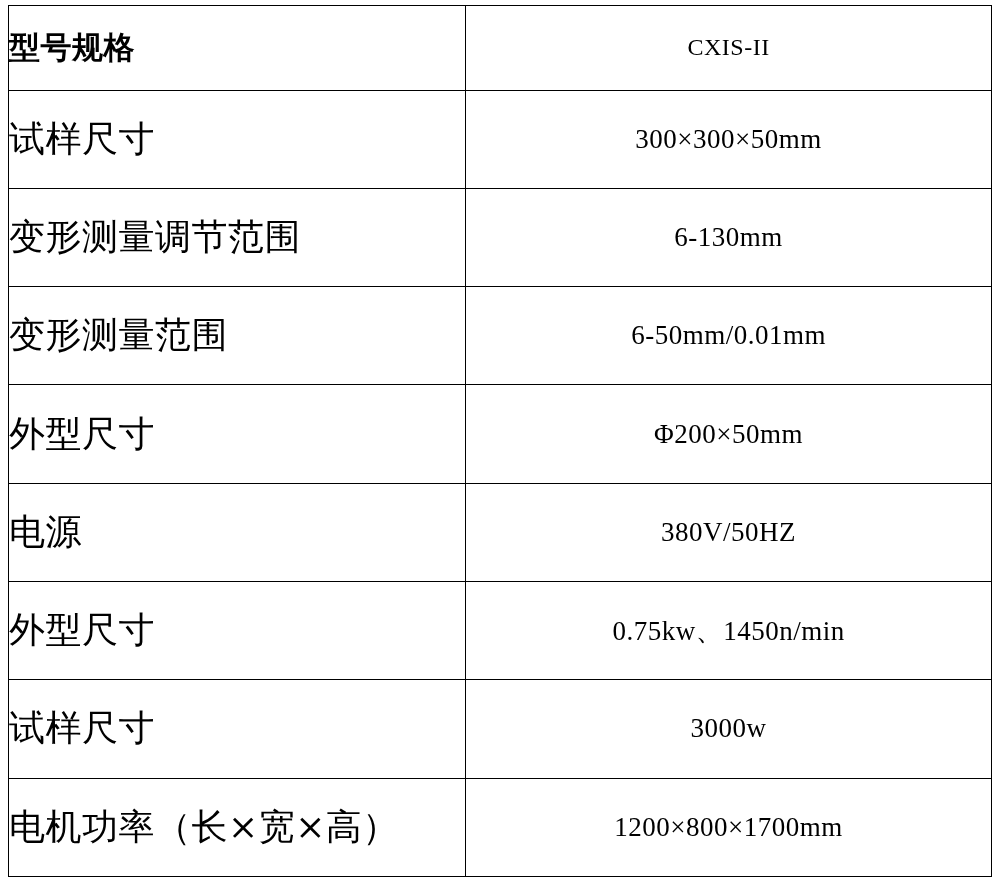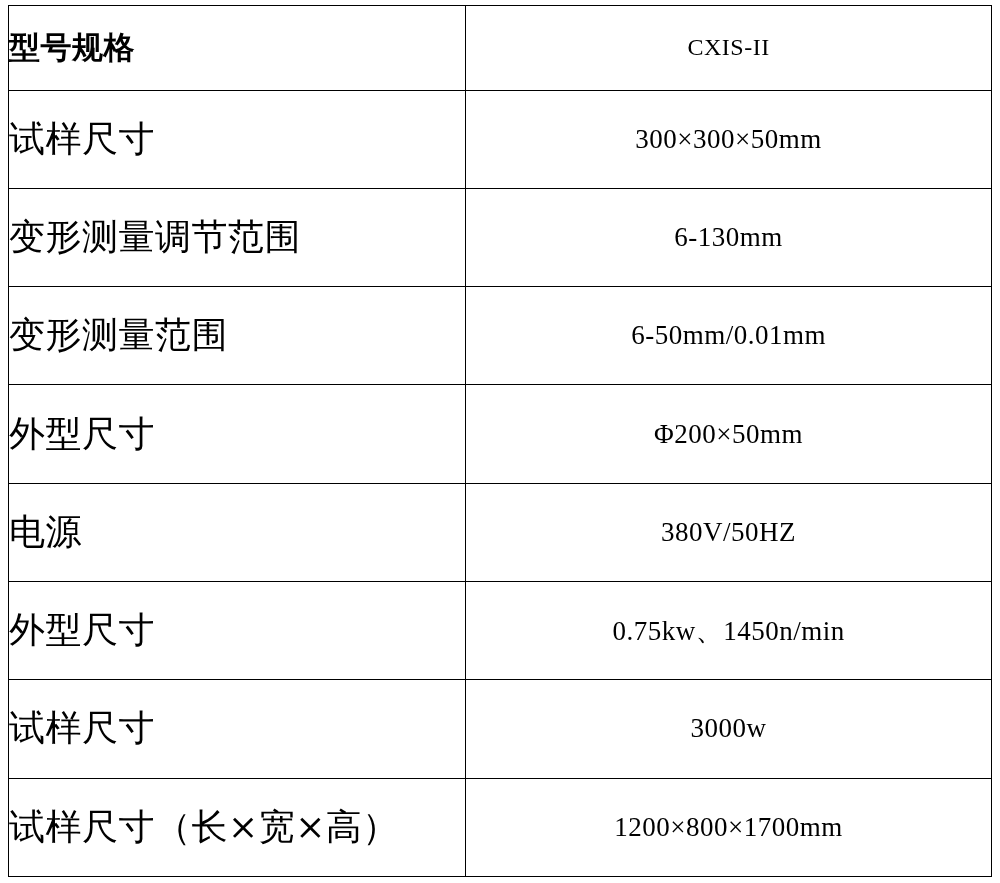--- a/index.html
+++ b/index.html
@@ -94,18 +94,18 @@
       </tr>
       <tr class="row-7">
         <td class="cell-label">外型尺寸</td>
         <td class="cell-value">0.75kw、1450n/min</td>
       </tr>
       <tr class="row-8">
         <td class="cell-label">试样尺寸</td>
         <td class="cell-value">3000w</td>
       </tr>
       <tr class="row-9">
-        <td class="cell-label">试样尺寸（长×宽×高）</td>
+        <td class="cell-label">电机功率（长×宽×高）</td>
         <td class="cell-value">1200×800×1700mm</td>
       </tr>
     </tbody>
   </table>
 </div>
 
 </body></html>

